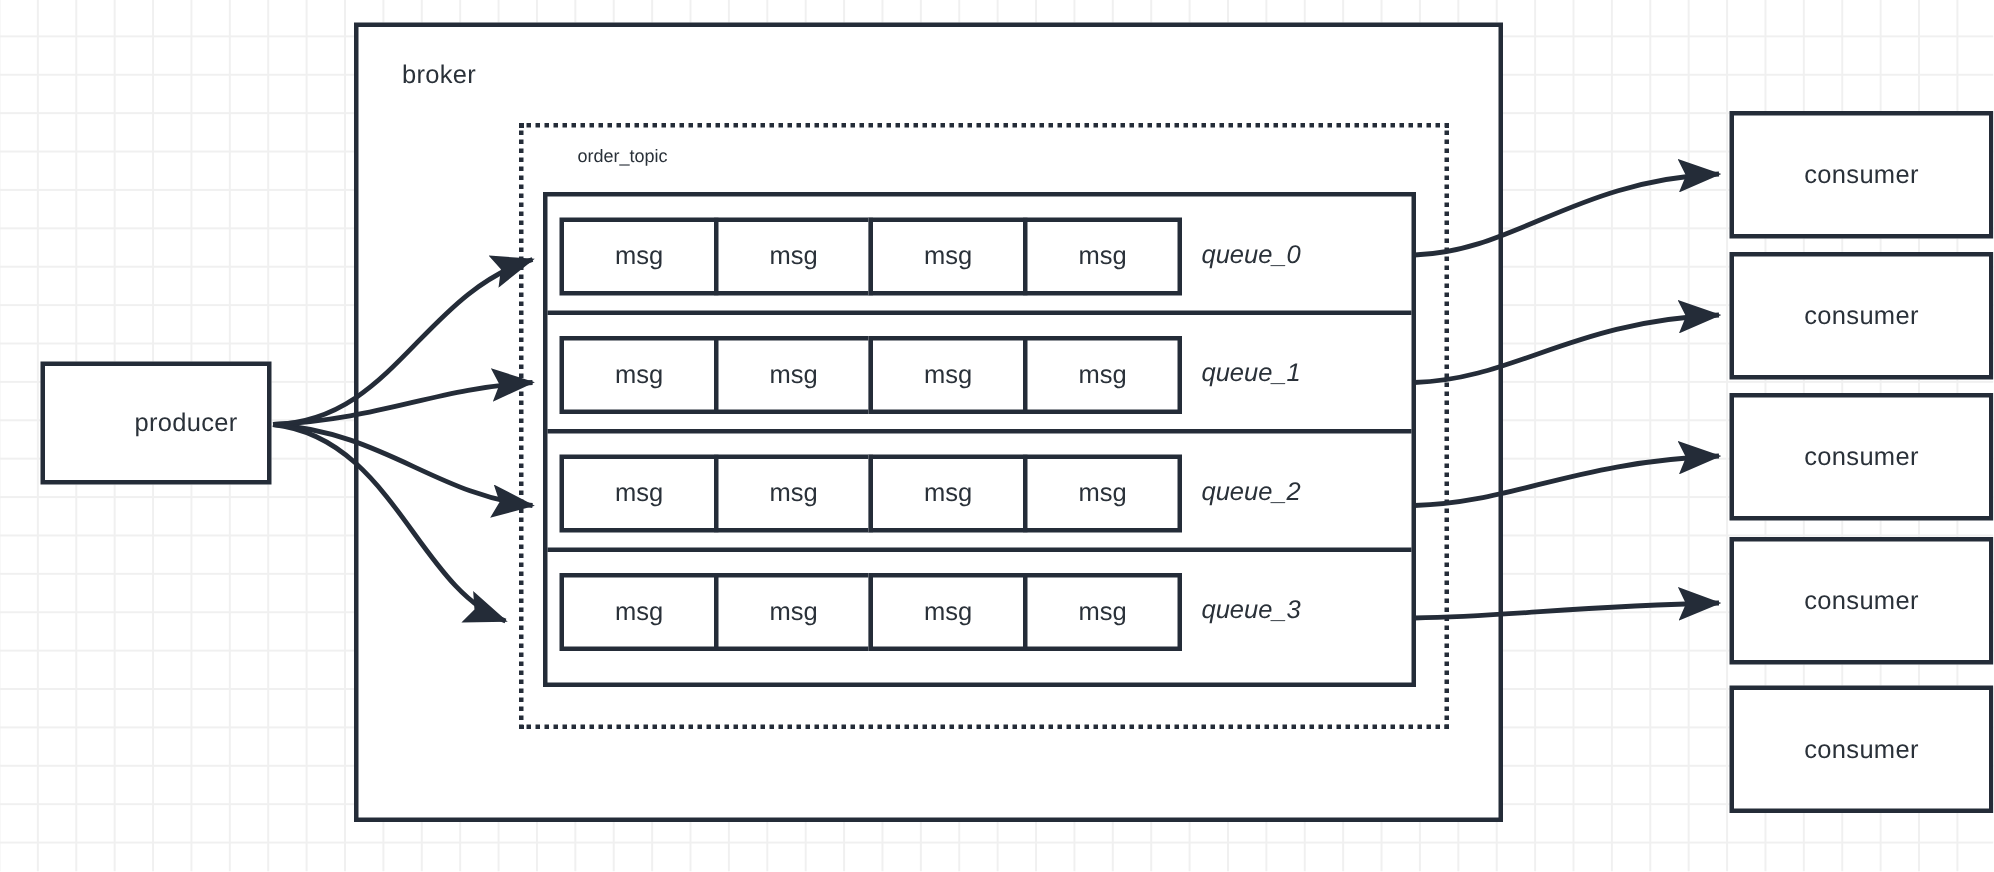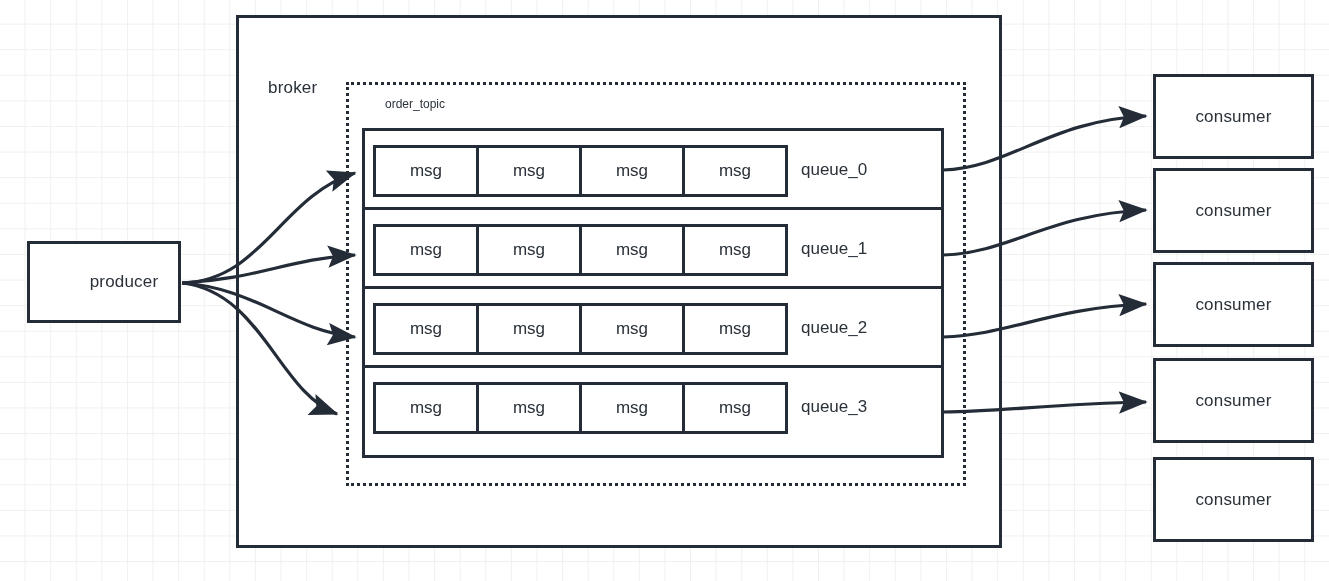--- a/index.html
+++ b/index.html
@@ -36,21 +36,20 @@
   #broker-box {
     left: 236px; top: 15px; width: 766px; height: 533px;
     border-width: 3px;
     display: block;
   }
   #broker-label {
     position: absolute;
     left: 29px; top: 22px;
     font-size: 17px;
     color: #2a3139;
-    margin-top: 38px;
   }
   #topic-box {
     position: absolute;
     left: 346px; top: 82px; width: 620px; height: 404px;
     box-sizing: border-box;
     border: 3px dotted #242c38;
     background: transparent;
   }
   #topic-label {
     position: absolute;
@@ -93,26 +92,27 @@
     color: #2a3139;
   }
   .msg-cell:first-child { margin-left: 0; }
   .queue-label {
     position: absolute;
     left: 436px;
     top: 29px;
     font-size: 17px;
     color: #2a3139;
     white-space: nowrap;
+    font-style: italic;
   }
   #producer-box {
     left: 27px; top: 241px; width: 154px; height: 82px; padding-left: 40px;
   }
   .consumer-box {
-    left: 1153px; width: 161px; height: 85px; text-align: center;
+    left: 1153px; width: 176px; height: 85px; text-align: center;
   }
   #svg-arrows {
     position: absolute;
     left: 0; top: 0;
     width: 1329px; height: 581px;
     pointer-events: none;
   }
 </style>
 </head>
 <body>

